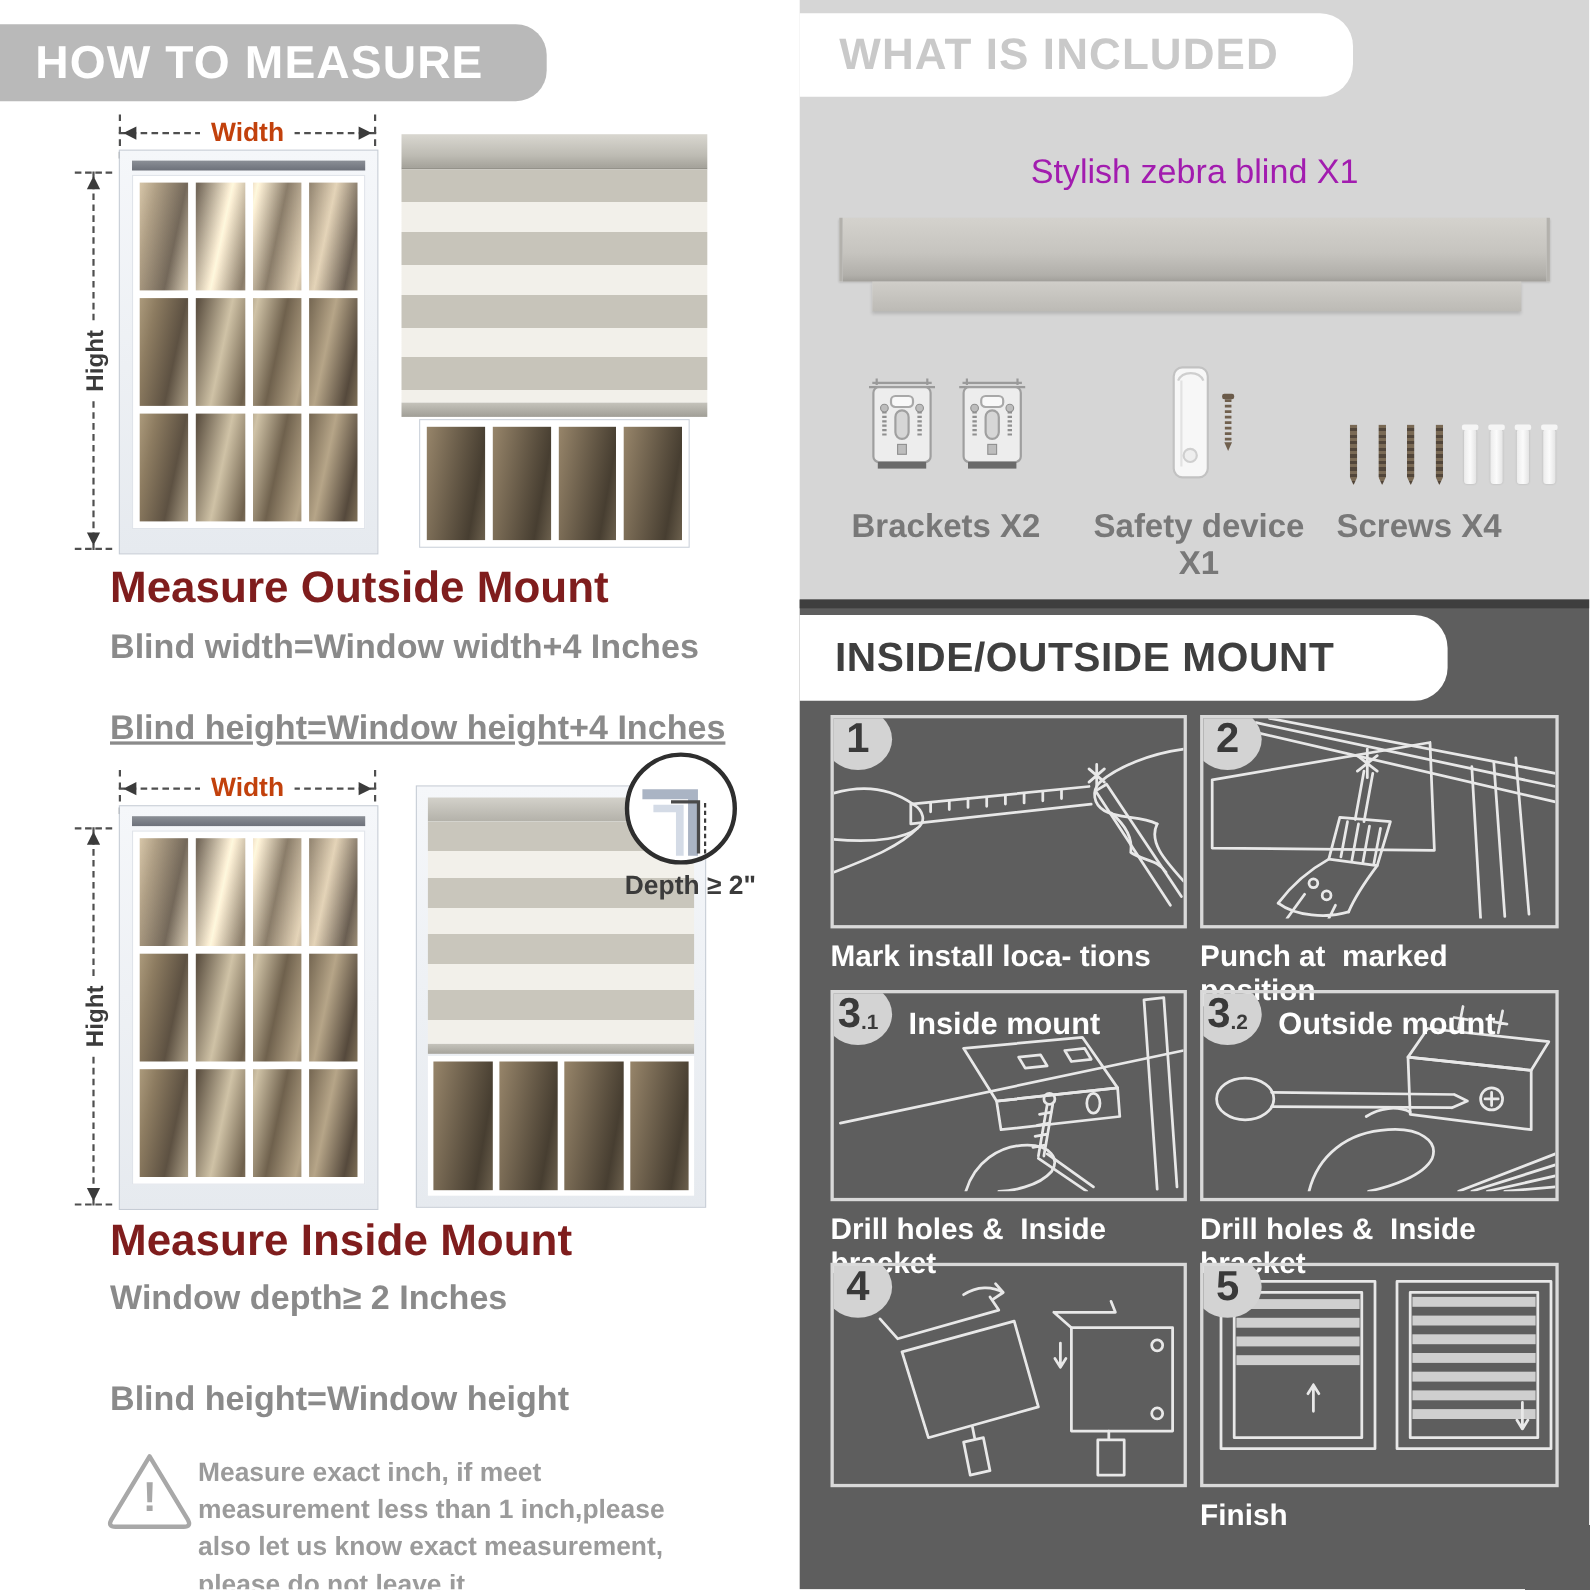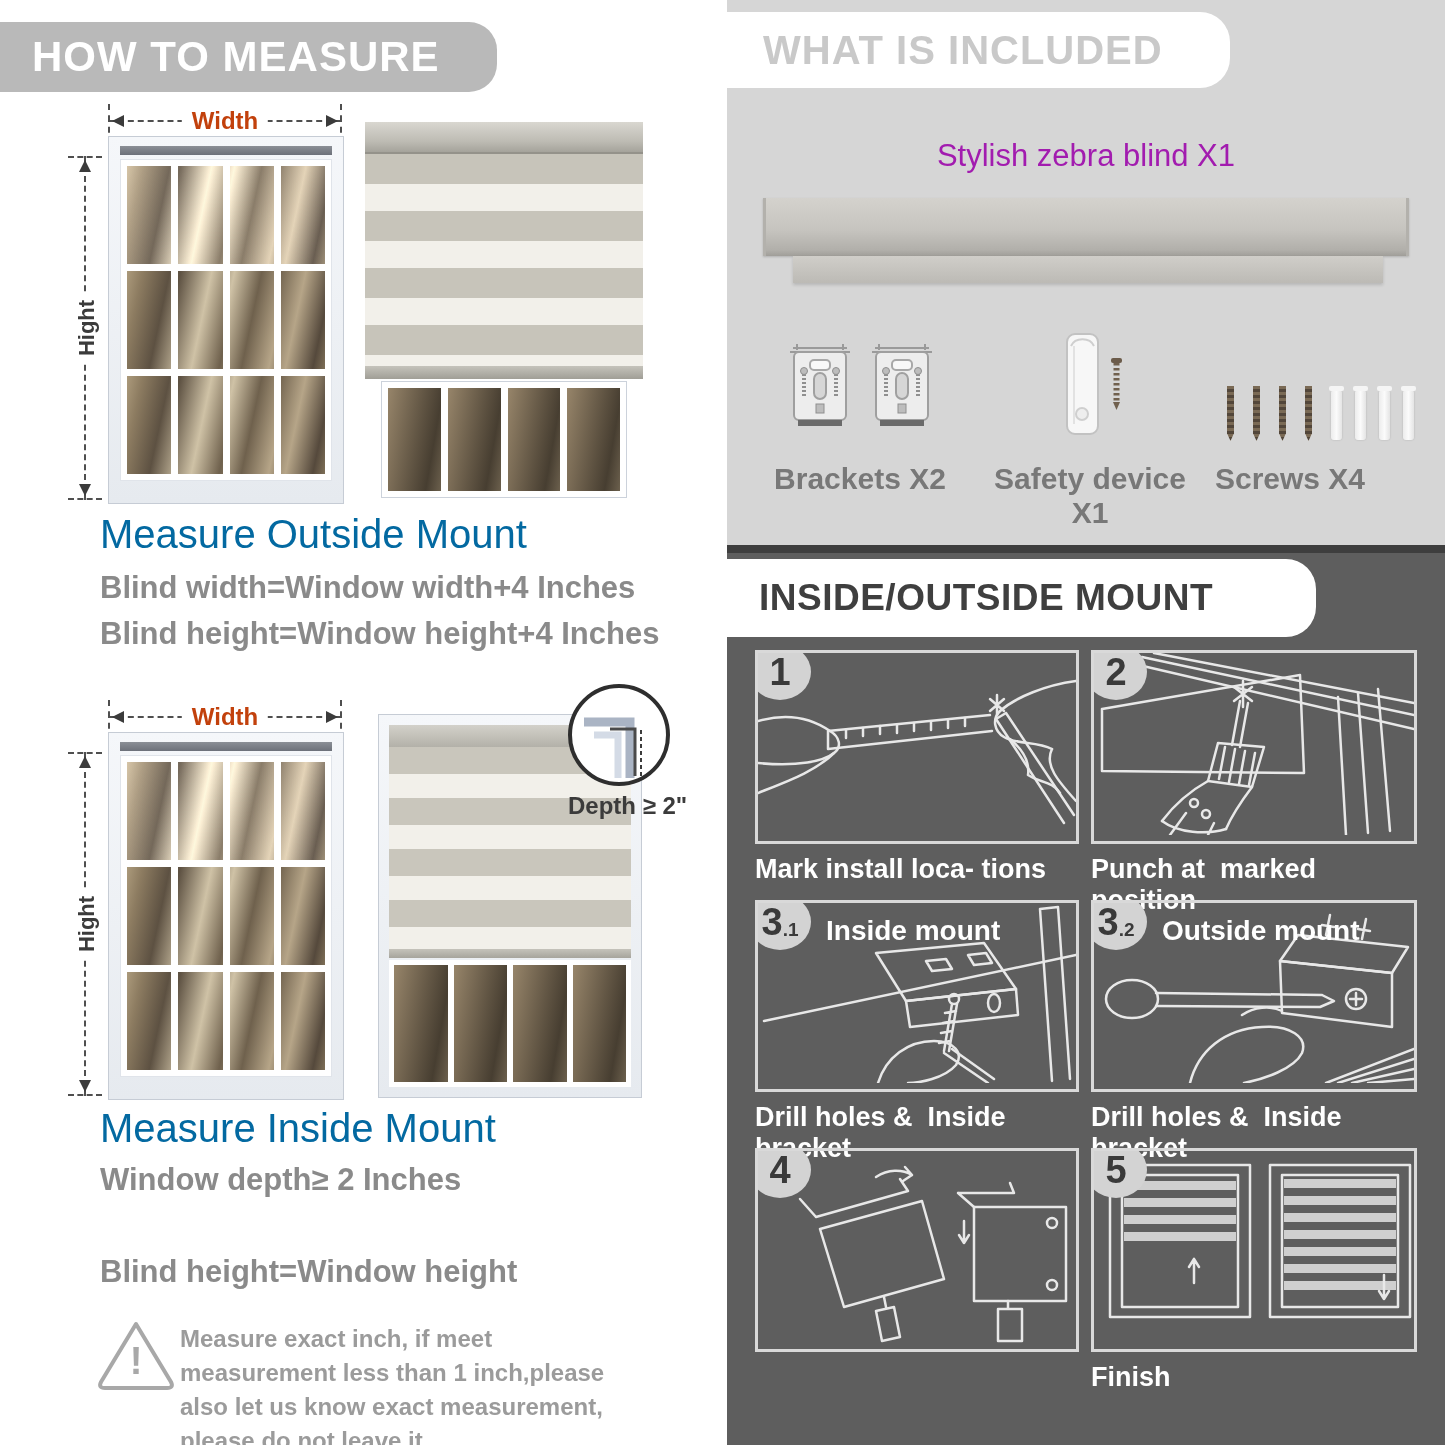--- a/index.html
+++ b/index.html
@@ -4,21 +4,21 @@
 <style>
   html,body{margin:0;padding:0;background:#fff;}
   #stage{position:relative;width:1445px;height:1445px;background:#ffffff;
          font-family:"Liberation Sans",sans-serif;overflow:hidden;}
   .abs{position:absolute;}
 
   
   .banner-left{position:absolute;left:0;top:22px;width:497px;height:70px;background:#b9b9b9;
     border-radius:0 28px 28px 0;color:#fff;font-weight:700;font-size:42px;line-height:70px;
     padding-left:32px;box-sizing:border-box;letter-spacing:1px;}
-  .mheading{position:absolute;left:100px;color:#0369a1;font-weight:400;font-size:40px;line-height:44px;}
+  .mheading{position:absolute;left:100px;color:#7f1d1d;font-weight:700;font-size:40px;line-height:44px;}
   .mline{position:absolute;left:100px;color:#8a8a8a;font-weight:700;font-size:31px;line-height:36px;}
 
   
   .diagram{position:absolute;width:282px;height:398px;}
   .w-arrow{position:absolute;left:46px;right:2px;top:14px;height:0;border-top:2px dashed #4f4f4f;}
   .w-arrow::before{content:"";position:absolute;left:-2px;top:-7px;border:6px solid transparent;border-right:12px solid #3b3b3b;}
   .w-arrow::after{content:"";position:absolute;right:-2px;top:-7px;border:6px solid transparent;border-left:12px solid #3b3b3b;}
   .w-label{position:absolute;left:50%;top:-16px;transform:translateX(-50%);background:#fff;
     padding:0 10px;color:#c2410c;font-weight:700;font-size:24px;line-height:30px;}
   .gv{position:absolute;top:-2px;height:40px;width:0;border-left:2px dashed #4f4f4f;}
@@ -147,21 +147,21 @@
         <div class="pane dark"></div>
           <div class="pane dark"></div>
           <div class="pane dark"></div>
           <div class="pane dark"></div>
       </div>
     </div>
   </div>
 
   <div class="mheading" style="top:512px;">Measure Outside Mount</div>
   <div class="mline" style="top:570px;">Blind width=Window width+4 Inches</div>
-  <div class="mline" style="top:616px;">Blind height=Window height+4 Inches</div>
+  <div class="mline" style="top:644px;text-decoration:underline;">Blind height=Window height+4 Inches</div>
 
   <div class="diagram" style="left:62px;top:702px;">
     <div class="gv" style="left:46px;"></div>
     <div class="gv" style="right:2px;"></div>
     <div class="w-arrow">
       <span class="w-label">Width</span>
     </div>
     <div class="gh" style="top:50px;"></div>
     <div class="gh" style="bottom:4px;"></div>
     <div class="h-arrow">

